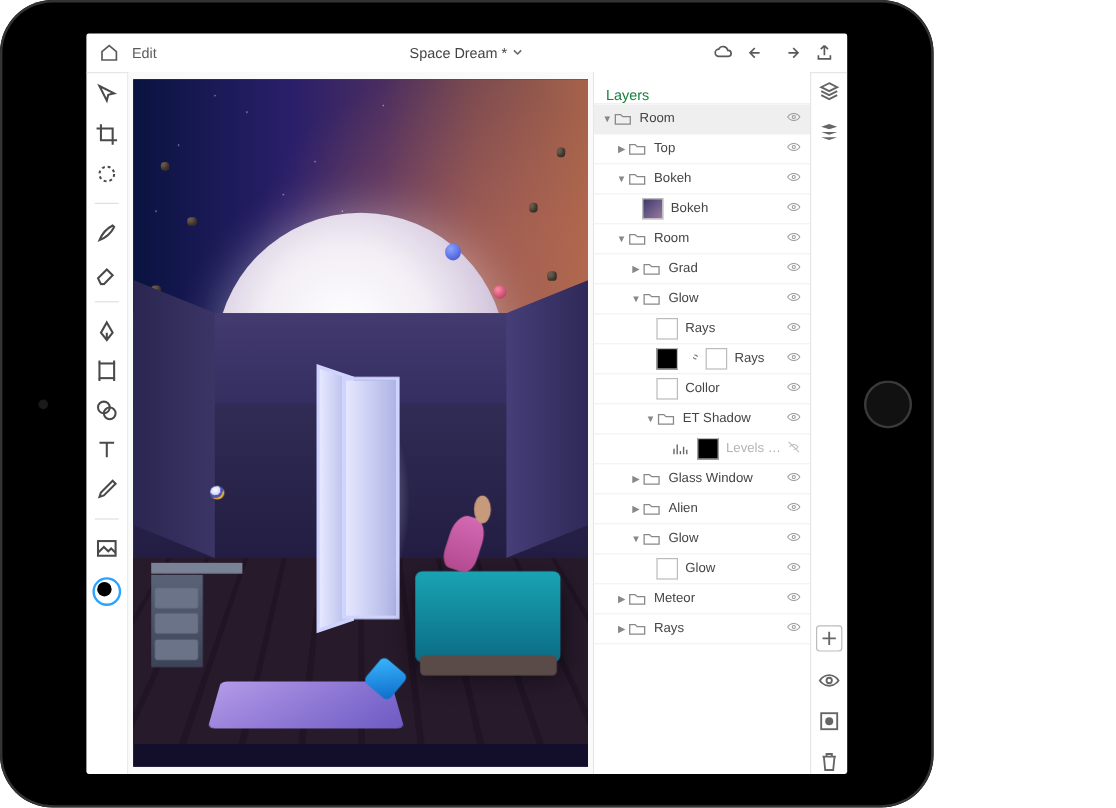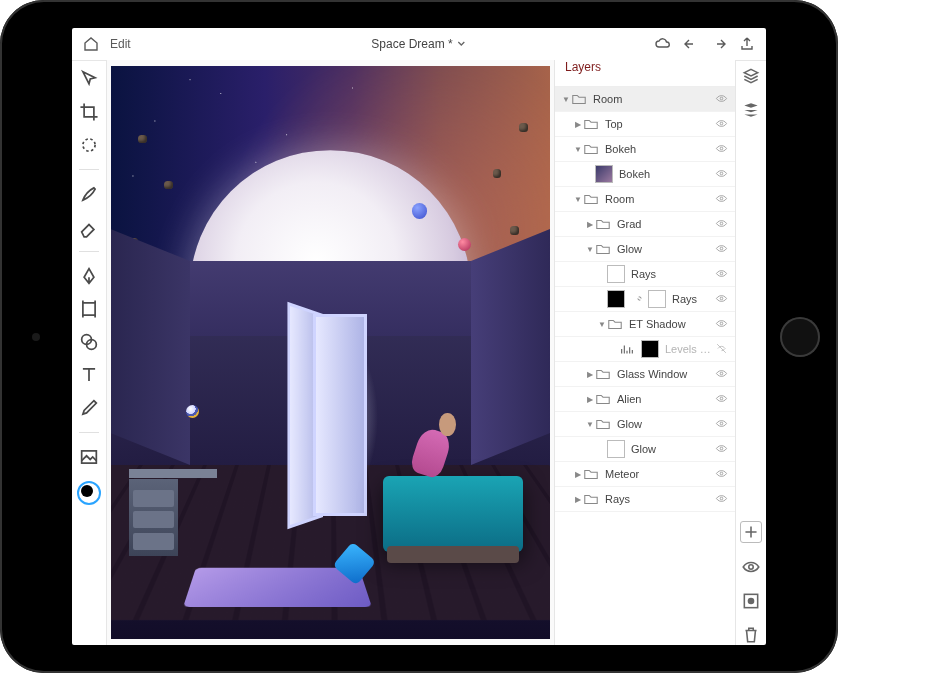--- a/index.html
+++ b/index.html
@@ -1,17 +1,17 @@
 <!DOCTYPE html>
 <html><head>
 <meta charset="utf-8">
 <style>
   html,body{margin:0;padding:0;background:#fff;font-family:-apple-system,Helvetica,Arial,sans-serif;width:930px;height:673px;overflow:hidden}
   
-  .frame{position:absolute;left:0;top:0;width:838px;height:673px;background:#000;border-radius:44px;box-shadow:inset 0 0 0 2px #333}
+  .frame{position:absolute;left:0;top:0;width:778px;height:673px;background:#000;border-radius:44px;box-shadow:inset 0 0 0 2px #333}
   .home-btn{position:absolute;right:18px;top:50%;transform:translateY(-50%);width:40px;height:40px;border-radius:50%;background:#111;box-shadow:inset 0 0 0 2px #3a3a3a}
   .camera{position:absolute;left:32px;top:50%;transform:translateY(-50%);width:8px;height:8px;border-radius:50%;background:#1a1a1a}
   .screen{position:absolute;left:72px;top:28px;right:72px;bottom:28px;background:#fff;overflow:hidden;border-radius:2px}
   
   .topbar{height:32px;display:flex;align-items:center;border-bottom:1px solid #e6e6e6;font-size:12px;color:#5a5a5a;padding:0 10px;gap:10px}
   .topbar .spacer{flex:1}
   .topbar .title{position:absolute;left:50%;transform:translateX(-50%);display:flex;align-items:center;gap:4px;color:#444}
   .ico{display:inline-flex;width:18px;height:18px;align-items:center;justify-content:center}
   .ico svg{stroke:#5a5a5a;fill:none;stroke-width:1.4}
   
@@ -83,21 +83,21 @@
   .p3{right:18%;top:30%;width:3%;aspect-ratio:1;background:radial-gradient(circle at 35% 30%,#ff8aa2,#aa2a55)}
   .ast{position:absolute;width:2%;aspect-ratio:1;border-radius:40%;background:#6b5a4c;box-shadow:inset -2px -2px 3px rgba(0,0,0,.5)}
   .a1{left:6%;top:12%}.a2{left:12%;top:20%}.a3{left:4%;top:30%}
   .a4{right:5%;top:10%}.a5{right:11%;top:18%}.a6{right:7%;top:28%}
   .ball{position:absolute;left:17%;top:38%;width:3%;aspect-ratio:1;border-radius:50%;
      background:radial-gradient(circle at 35% 30%,#fff,#cfd4ff 40%,#4a58b0 41%,#4a58b0 60%,#e4b23a 61%)}
   .pillow{position:absolute;left:52%;bottom:16%;width:7%;aspect-ratio:1;border-radius:18%;
      background:linear-gradient(135deg,#3bb7ff,#0d6bc9);transform:rotate(40deg)}
   
   .panel{width:180px;border-left:1px solid #e6e6e6;display:flex;flex-direction:column;font-size:11px;color:#444;background:#fff}
-  .panel-head{height:26px;display:flex;align-items:flex-start;padding:0 10px;border-bottom:1px solid #eee;font-size:12px;color:#7f1d1d}
+  .panel-head{height:26px;display:flex;align-items:flex-end;padding:0 10px;border-bottom:1px solid #eee;font-size:12px;color:#15803d}
   .layers{flex:1;overflow:auto}
   .row{height:24px;display:flex;align-items:center;border-bottom:1px solid #f2f2f2;padding-right:4px}
   .row.sel{background:#efefef}
   .row .disc{width:10px;display:flex;justify-content:center;color:#888;font-size:8px}
   .row .thumb{width:16px;height:16px;border:1px solid #bbb;margin-right:6px;flex-shrink:0;background:#fff}
   .thumb.folder{border:none;background:none}
   .thumb.folder svg{stroke:#888;fill:none;stroke-width:1.2}
   .thumb.grad{background:linear-gradient(to right,#fff,#000)}
   .thumb.black{background:#000}
   .thumb.white{background:#fff}
@@ -382,20 +382,30 @@
                 </svg></span>
               <span class="thumb white"></span>
               <span class="lname">Rays</span>
               <span class="eye"><svg viewBox="0 0 18 18" fill="none" stroke="#999" stroke-width="1.2">
                   <path d="M2 9s2.5-4 7-4 7 4 7 4-2.5 4-7 4-7-4-7-4z"></path>
                   <circle cx="9" cy="9" r="1.8"></circle>
                 </svg></span>
             </div>
             <div class="row">
               <span style="width: 42px; flex-shrink: 0;"></span>
+              <span class="disc"></span>
+              <span class="thumb white"></span>
+              <span class="lname">Collor</span>
+              <span class="eye"><svg viewBox="0 0 18 18" fill="none" stroke="#999" stroke-width="1.2">
+                  <path d="M2 9s2.5-4 7-4 7 4 7 4-2.5 4-7 4-7-4-7-4z"></path>
+                  <circle cx="9" cy="9" r="1.8"></circle>
+                </svg></span>
+            </div>
+            <div class="row">
+              <span style="width: 42px; flex-shrink: 0;"></span>
               <span class="disc">▼</span>
               <span class="thumb folder"><svg viewBox="0 0 18 18">
                   <path d="M2 5h5l2 2h7v7H2z"></path>
                 </svg></span>
               <span class="lname">ET Shadow</span>
               <span class="eye"><svg viewBox="0 0 18 18" fill="none" stroke="#999" stroke-width="1.2">
                   <path d="M2 9s2.5-4 7-4 7 4 7 4-2.5 4-7 4-7-4-7-4z"></path>
                   <circle cx="9" cy="9" r="1.8"></circle>
                 </svg></span>
             </div>

